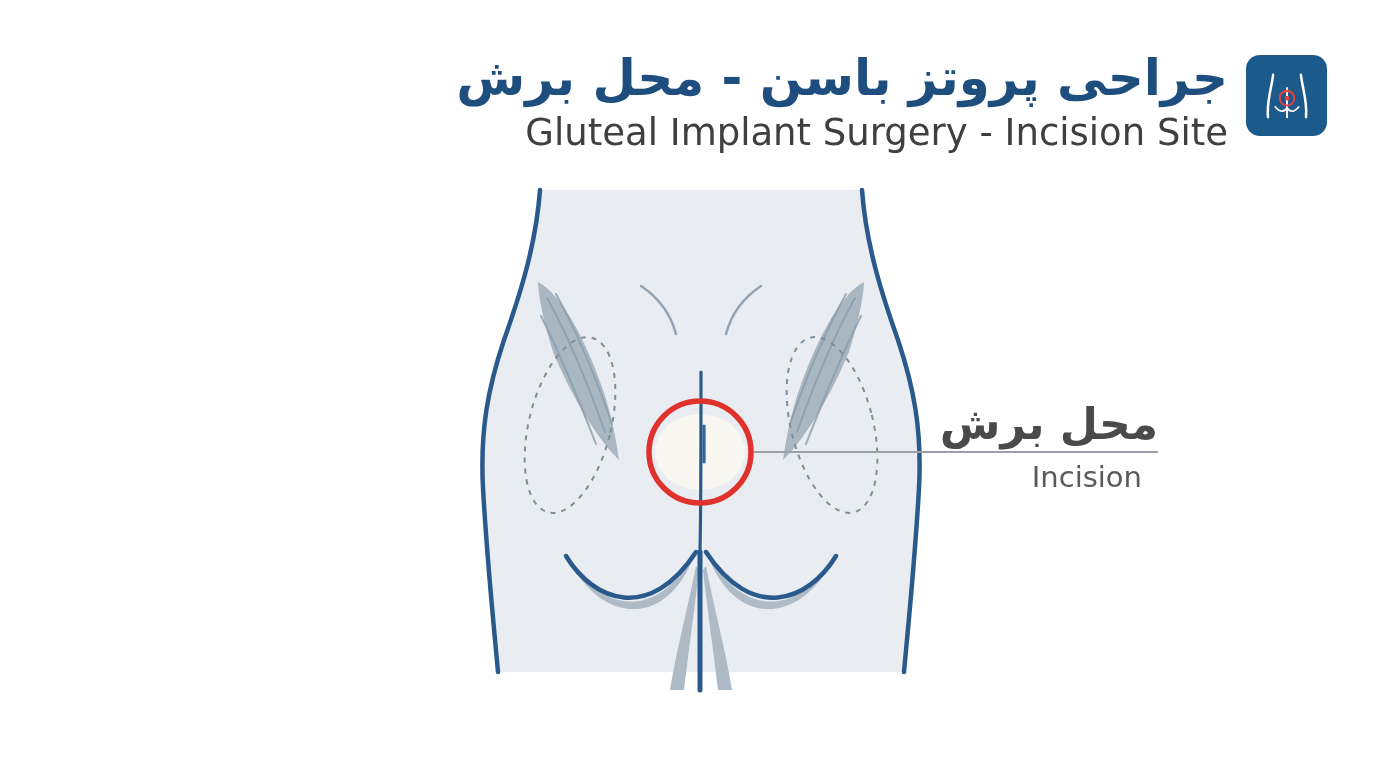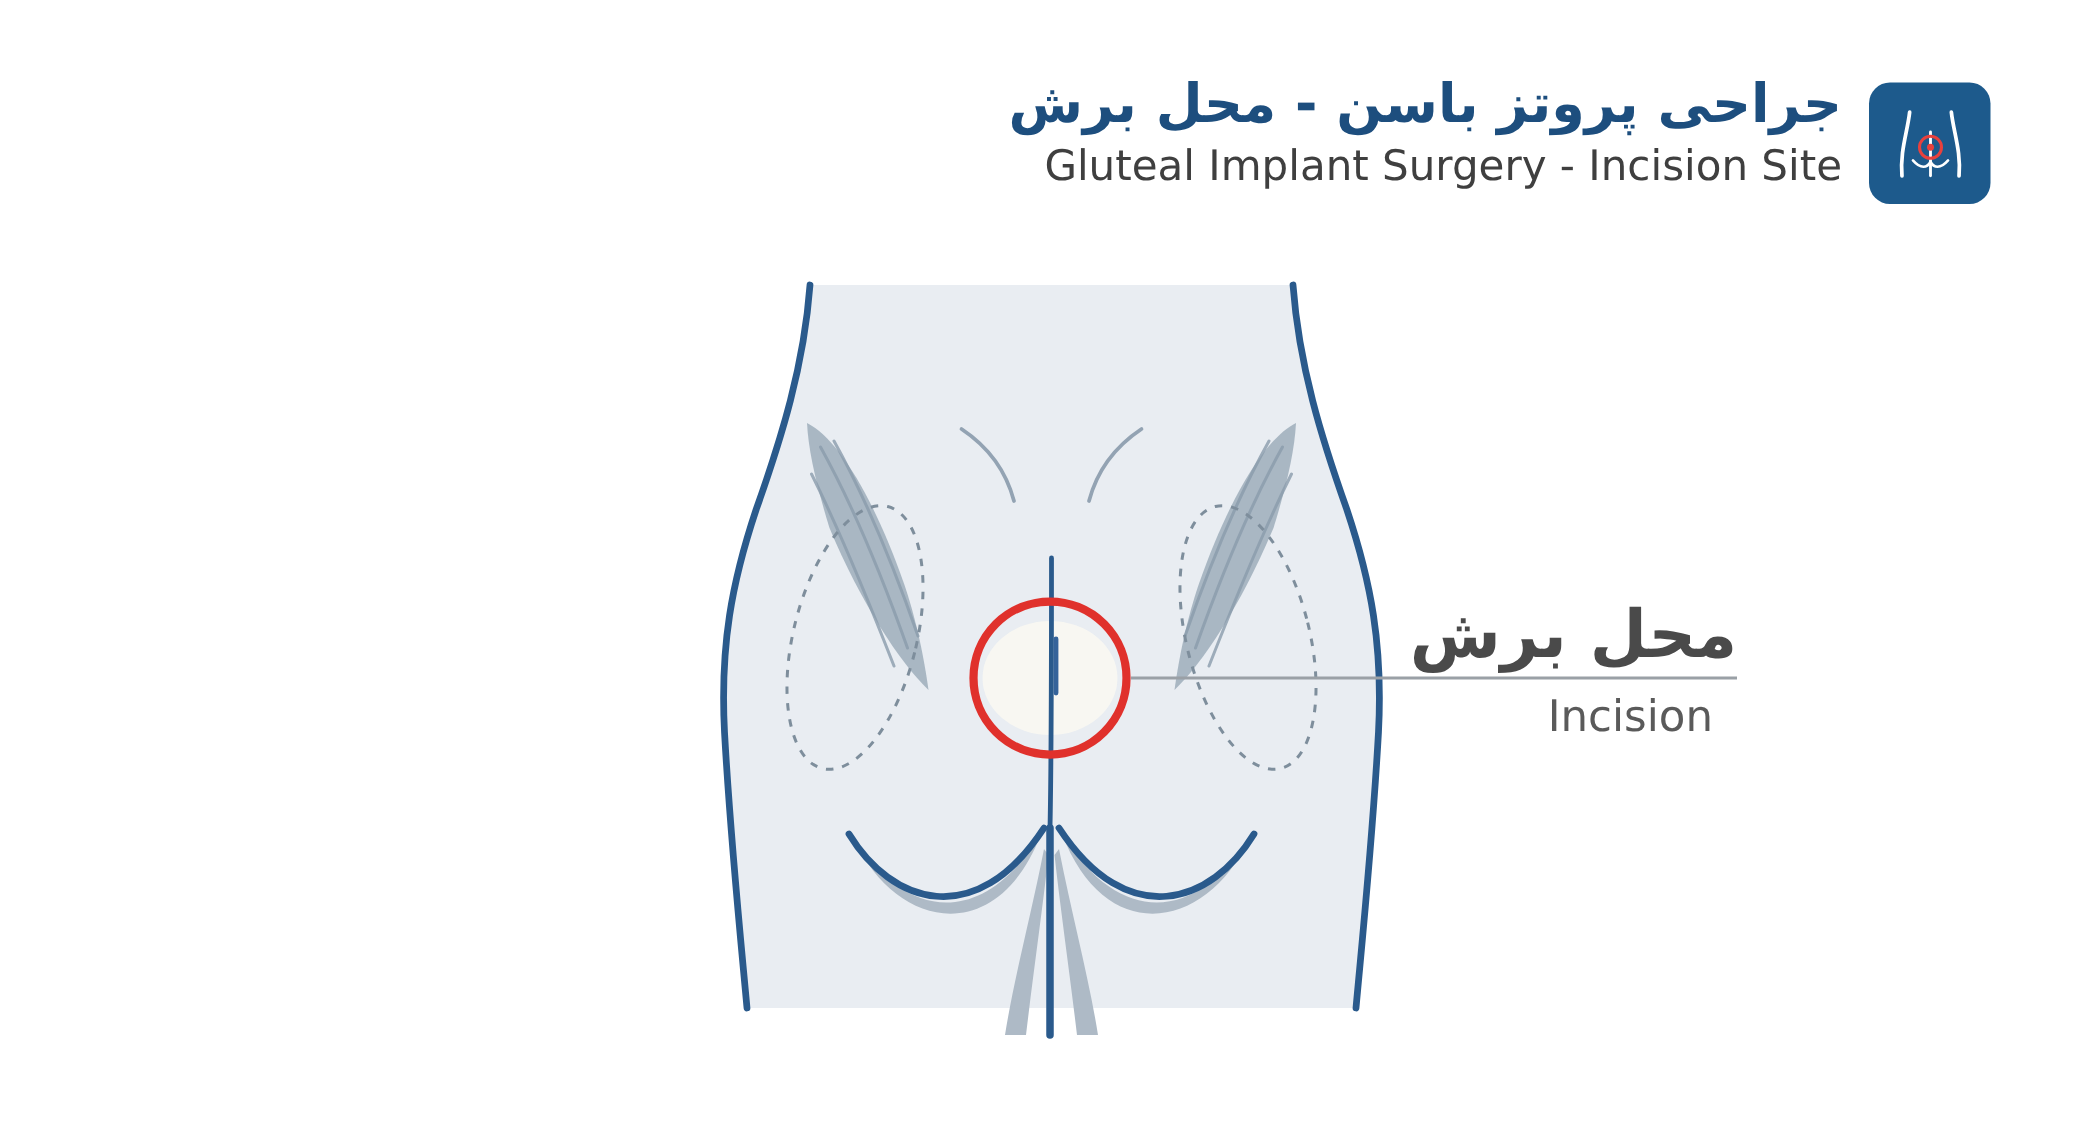--- a/index.html
+++ b/index.html
@@ -26,28 +26,28 @@
   .stage{position:absolute;inset:0;width:1400px;height:764px;}
 
   
   .header-text{
     position:absolute;
     top:48px;
     right:172px;
     text-align:right;
   }
   .title-fa{
-    font-size:36px;
+    font-size:50px;
     font-weight:bold;
     color:var(--title-blue);
     line-height:1.2;
     direction:rtl;
   }
   .subtitle-en{
-    font-size:28px;
+    font-size:37px;
     color:var(--subtitle-gray);
     margin-top:4px;
     line-height:1.15;
   }
   .logo{
     position:absolute;
     left:1246px;
     top:55px;
     width:81px;
     height:81px;

